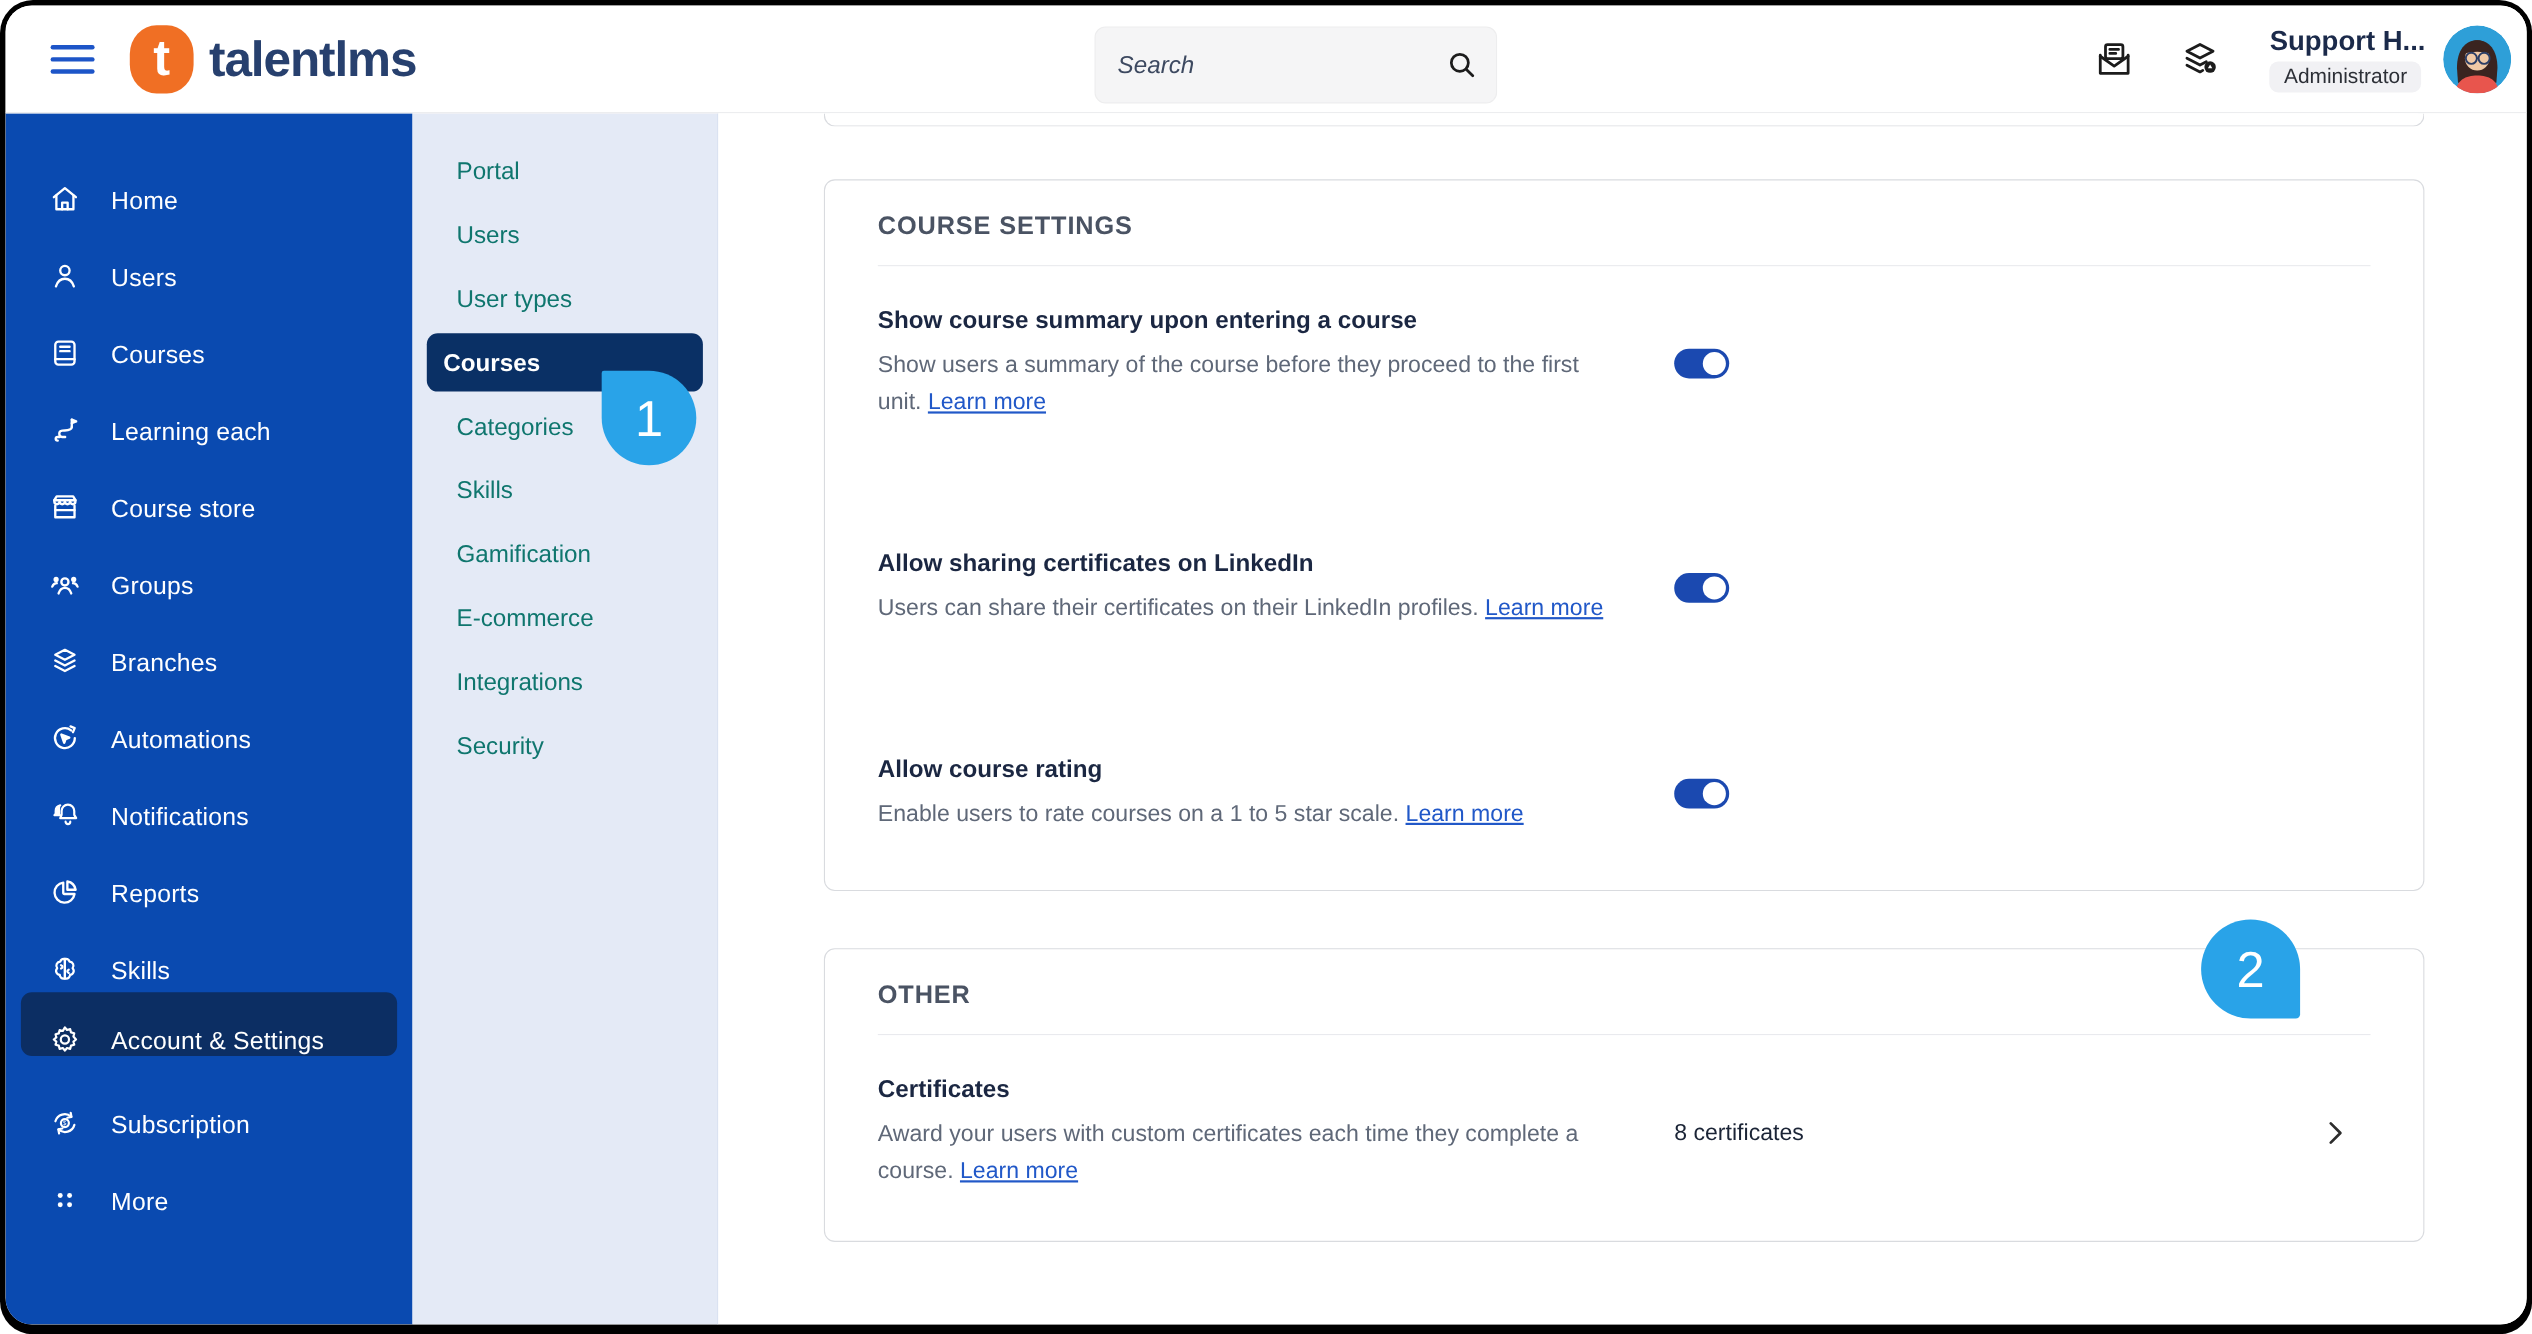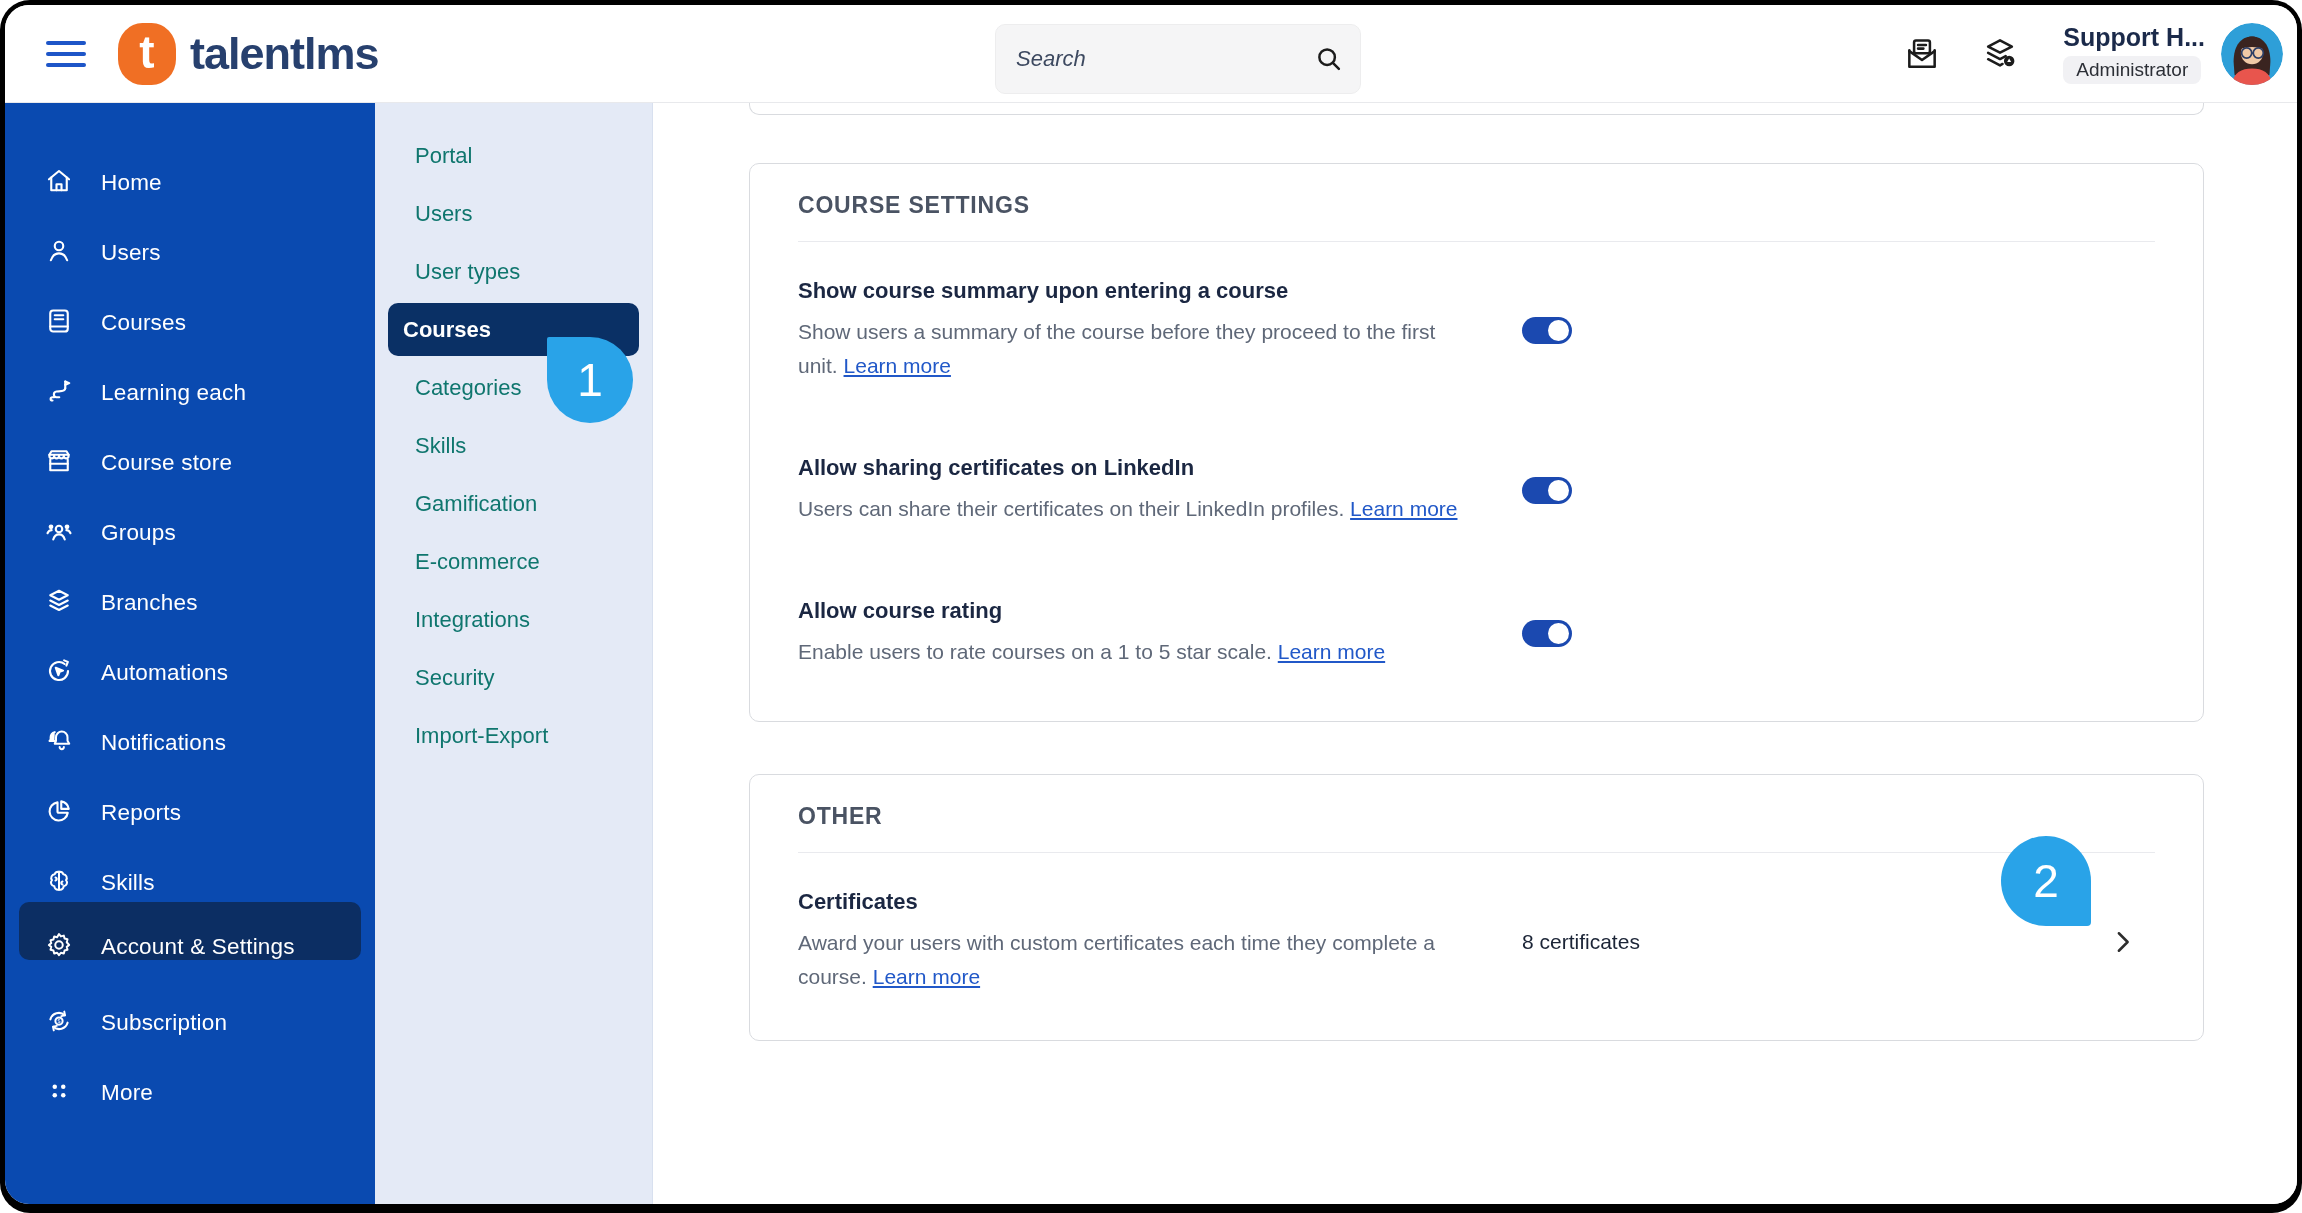--- a/index.html
+++ b/index.html
@@ -71,21 +71,21 @@
 
   
   .content{ flex:1; background:#fff; padding-left:96px; overflow:hidden; position:relative;}
   .card{ width:1455px; background:#fff; border:1px solid #d9dbdf; border-radius:10px;}
   .card.partial{ height:12px; border-top:none; border-radius:0 0 10px 10px;}
   .card.section{ margin-top:48px; padding:28px 48px 52px 48px;}
   .card-header{ font-size:23px; font-weight:700; color:#4a5363; letter-spacing:.8px;}
   .card-divider{ border:none; border-top:1px solid #e9eaee; margin-top:22px;}
 
   .setting-row{ display:flex; align-items:center; margin-top:36px;}
-  .setting-row + .setting-row{ margin-top:72px;}
+  .setting-row + .setting-row{ margin-top:116px;}
   .setting-text{ width:660px;}
   .setting-title{ font-size:22px; font-weight:700; color:#1b2742; margin-bottom:11px;}
   .setting-desc{ font-size:21px; color:#5f6878; line-height:34px;}
   a.learn-more{ color:#2158c8; text-decoration:underline; cursor:pointer;}
 
   .toggle{ margin-left:64px; width:50px; height:27px; border-radius:14px; background:#1b49b0;
     position:relative; flex:0 0 50px; cursor:pointer;}
   .toggle .knob{ position:absolute; right:3px; top:3px; width:21px; height:21px; border-radius:50%; background:#fff;}
 
   .row-value{ margin-left:64px; width:560px; font-size:21px; color:#1b2436;}
@@ -333,21 +333,20 @@
         <div class="subnav-item">Portal</div>
         <div class="subnav-item">Users</div>
         <div class="subnav-item">User types</div>
         <div class="subnav-item selected">Courses</div>
         <div class="subnav-item">Categories</div>
         <div class="subnav-item">Skills</div>
         <div class="subnav-item">Gamification</div>
         <div class="subnav-item">E-commerce</div>
         <div class="subnav-item">Integrations</div>
         <div class="subnav-item">Security</div>
-        <div class="subnav-item">Import-Export</div>
       </nav>
 
       <main class="content">
 
         <div class="card partial"></div>
 
         <section class="card section">
           <div class="card-header">COURSE SETTINGS</div>
           <hr class="card-divider">
 

